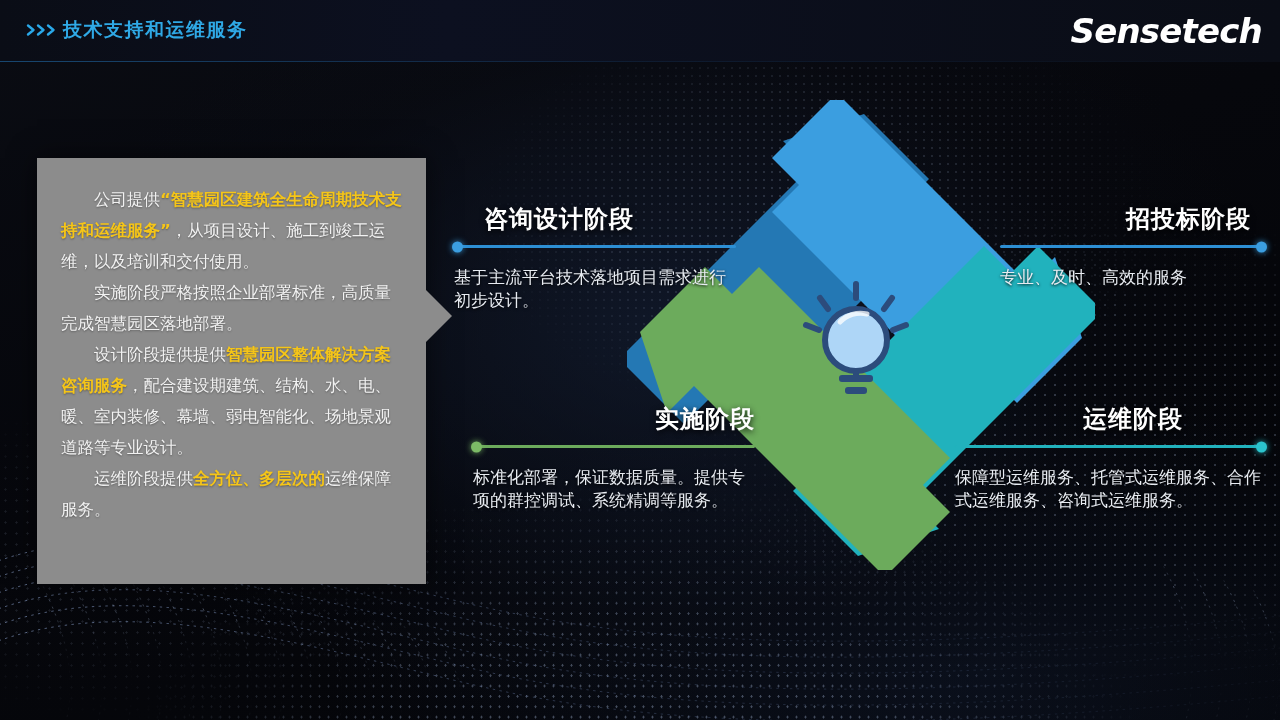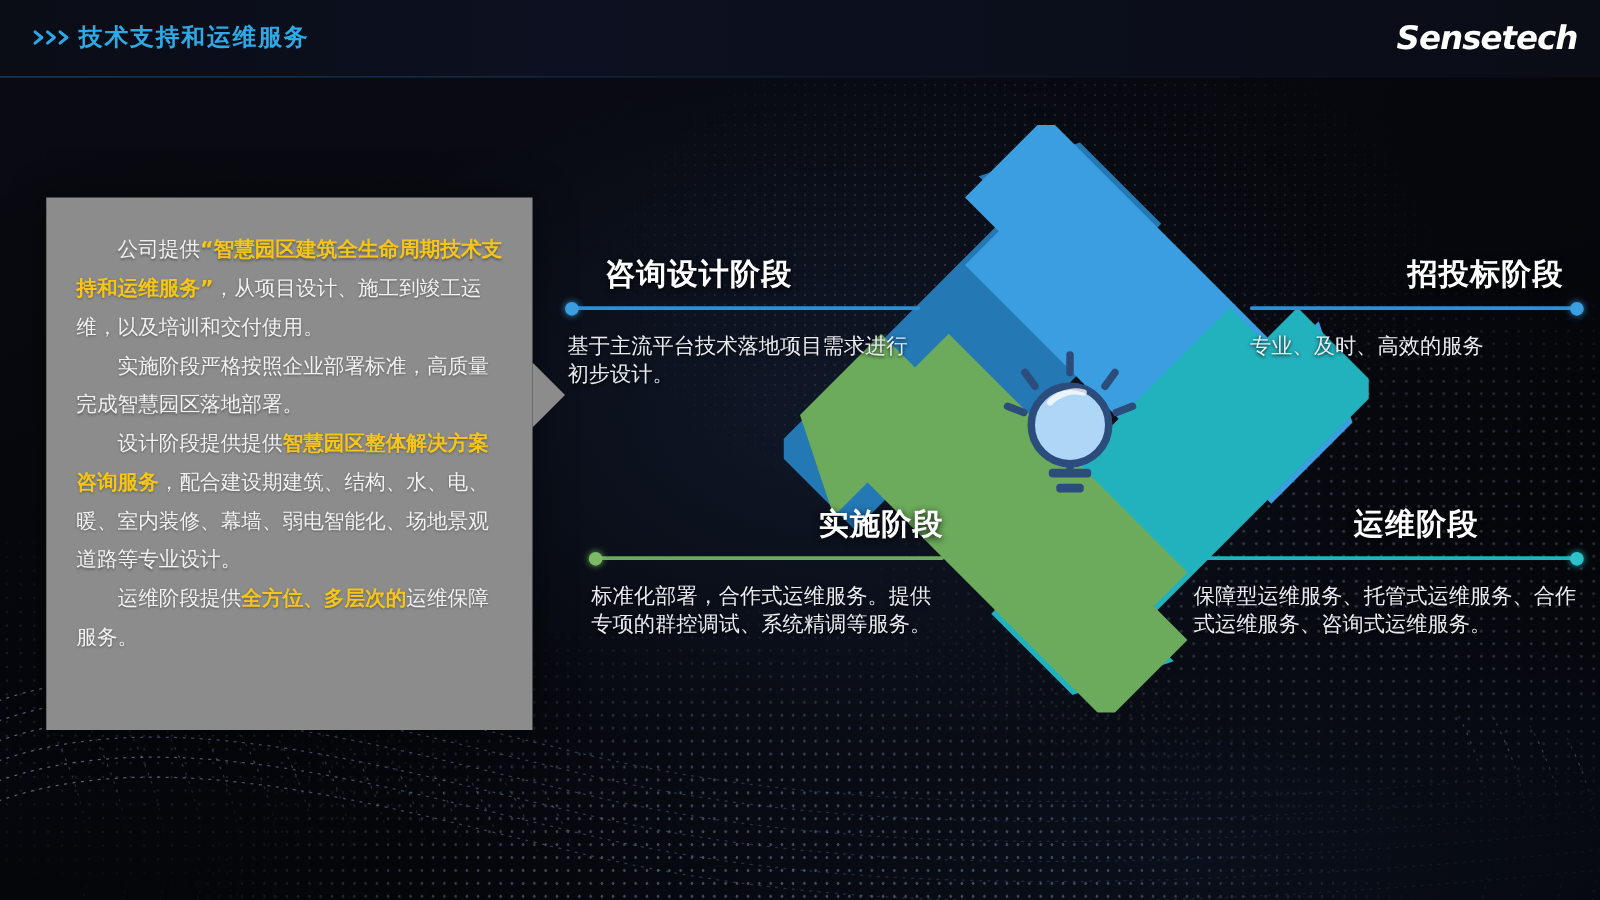--- a/index.html
+++ b/index.html
@@ -84,21 +84,21 @@
     color: #2fa9e6;
     font-size: 19px;
     font-weight: bold;
     letter-spacing: 1.5px;
     font-family: "DejaVu Sans", "Liberation Sans", sans-serif;
   }
   .logo {
     position: absolute; right: 18px; top: 31px;
     transform: translateY(-50%);
     color: #ffffff;
-    font-size: 26px;
+    font-size: 34px;
     font-weight: bold;
     font-style: italic;
     letter-spacing: -0.8px;
     font-family: "DejaVu Sans", "Liberation Sans", sans-serif;
   }
 
   
   .panel {
     position: absolute;
     left: 37px; top: 158px;
@@ -322,21 +322,21 @@
       <span class="qdot"></span>
     </div>
     <div class="qdesc">专业、及时、高效的服务</div>
   </div>
 
   <div class="quad" id="q-impl">
     <div class="qtitle">实施阶段</div>
     <div class="qrule">
       <span class="qdot"></span>
     </div>
-    <div class="qdesc">标准化部署，合作式运维服务。提供专项的群控调试、系统精调等服务。</div>
+    <div class="qdesc">标准化部署，保证数据质量。提供专项的群控调试、系统精调等服务。</div>
   </div>
 
   <div class="quad" id="q-ops">
     <div class="qtitle">运维阶段</div>
     <div class="qrule">
       <span class="qdot"></span>
     </div>
     <div class="qdesc">保障型运维服务、托管式运维服务、合作式运维服务、咨询式运维服务。</div>
   </div>
 

